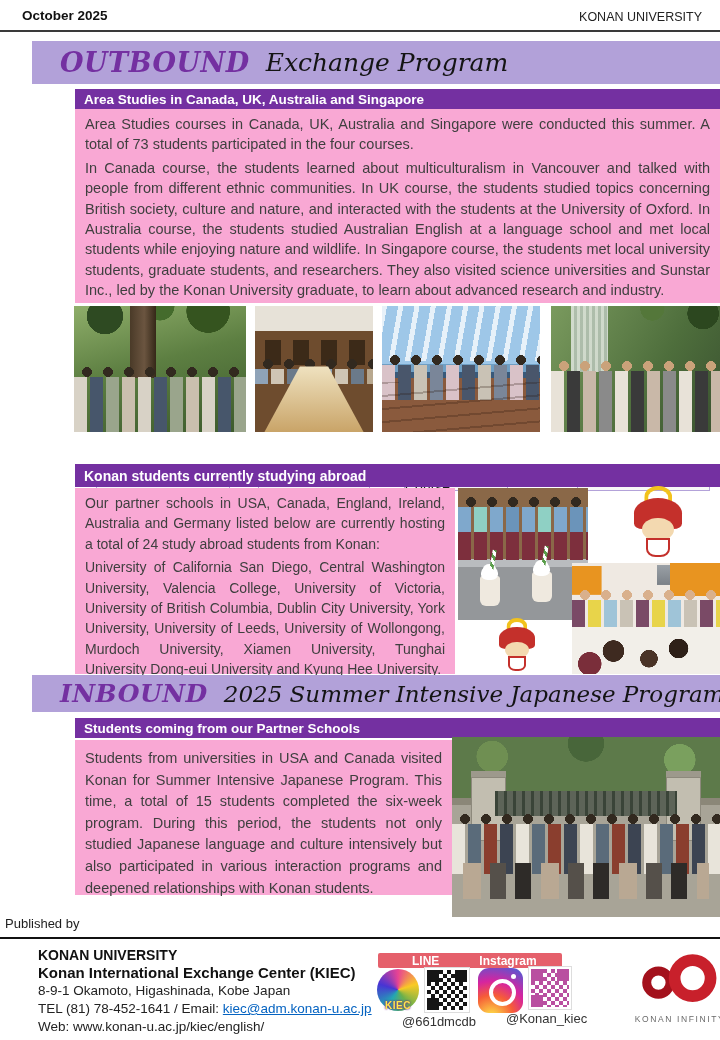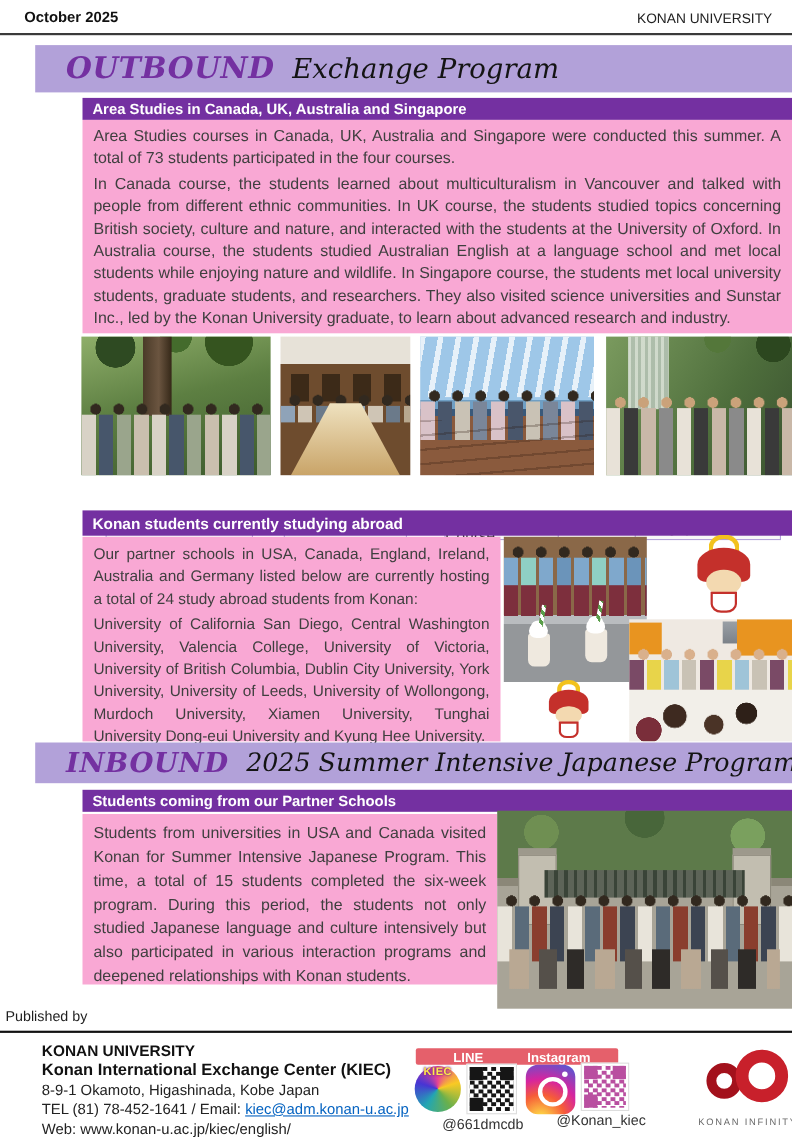--- a/index.html
+++ b/index.html
@@ -123,21 +123,21 @@
   .f-web{left:38px;top:1019px;font-size:13.5px;color:#222;}
   .f-tel a{color:#0563c1;}
 
   .snsbar{left:378px;top:953px;width:184px;height:15px;background:#e5606b;border-radius:2px;
     display:flex;align-items:center;color:#fff;font-size:12px;font-weight:bold;}
   .snsbar span:first-child{margin-left:34px;}
   .snsbar span:last-child{margin-left:40px;}
 
   .kiec-logo{left:377px;top:969px;width:42px;height:42px;border-radius:50%;
     background:conic-gradient(#e84393,#f9ca24,#6ab04c,#22a6b3,#4834d4,#e84393);
-    display:flex;align-items:flex-start;justify-content:center;}
+    display:flex;align-items:flex-end;justify-content:center;}
   .kiec-logo b{color:#ffe94a;font-size:10px;letter-spacing:.5px;text-shadow:0 0 2px #7a2a8a,0 0 2px #7a2a8a;}
 
   .qr{width:46px;height:46px;background:#fff;border:1px solid #ddd;box-sizing:border-box;position:absolute;}
   .qr::before{content:"";position:absolute;inset:2px;
     background:repeating-conic-gradient(var(--qc,#161616) 0% 25%,#fff 0% 50%);background-size:8px 8px;}
   .qr::after{content:"";position:absolute;inset:2px;background-image:
     linear-gradient(var(--qc,#161616),var(--qc,#161616)),linear-gradient(var(--qc,#161616),var(--qc,#161616)),
     linear-gradient(var(--qc,#161616),var(--qc,#161616));
     background-size:12px 12px;background-position:0 0,100% 0,0 100%;background-repeat:no-repeat;}
   .qr1{left:424px;top:967px;}

